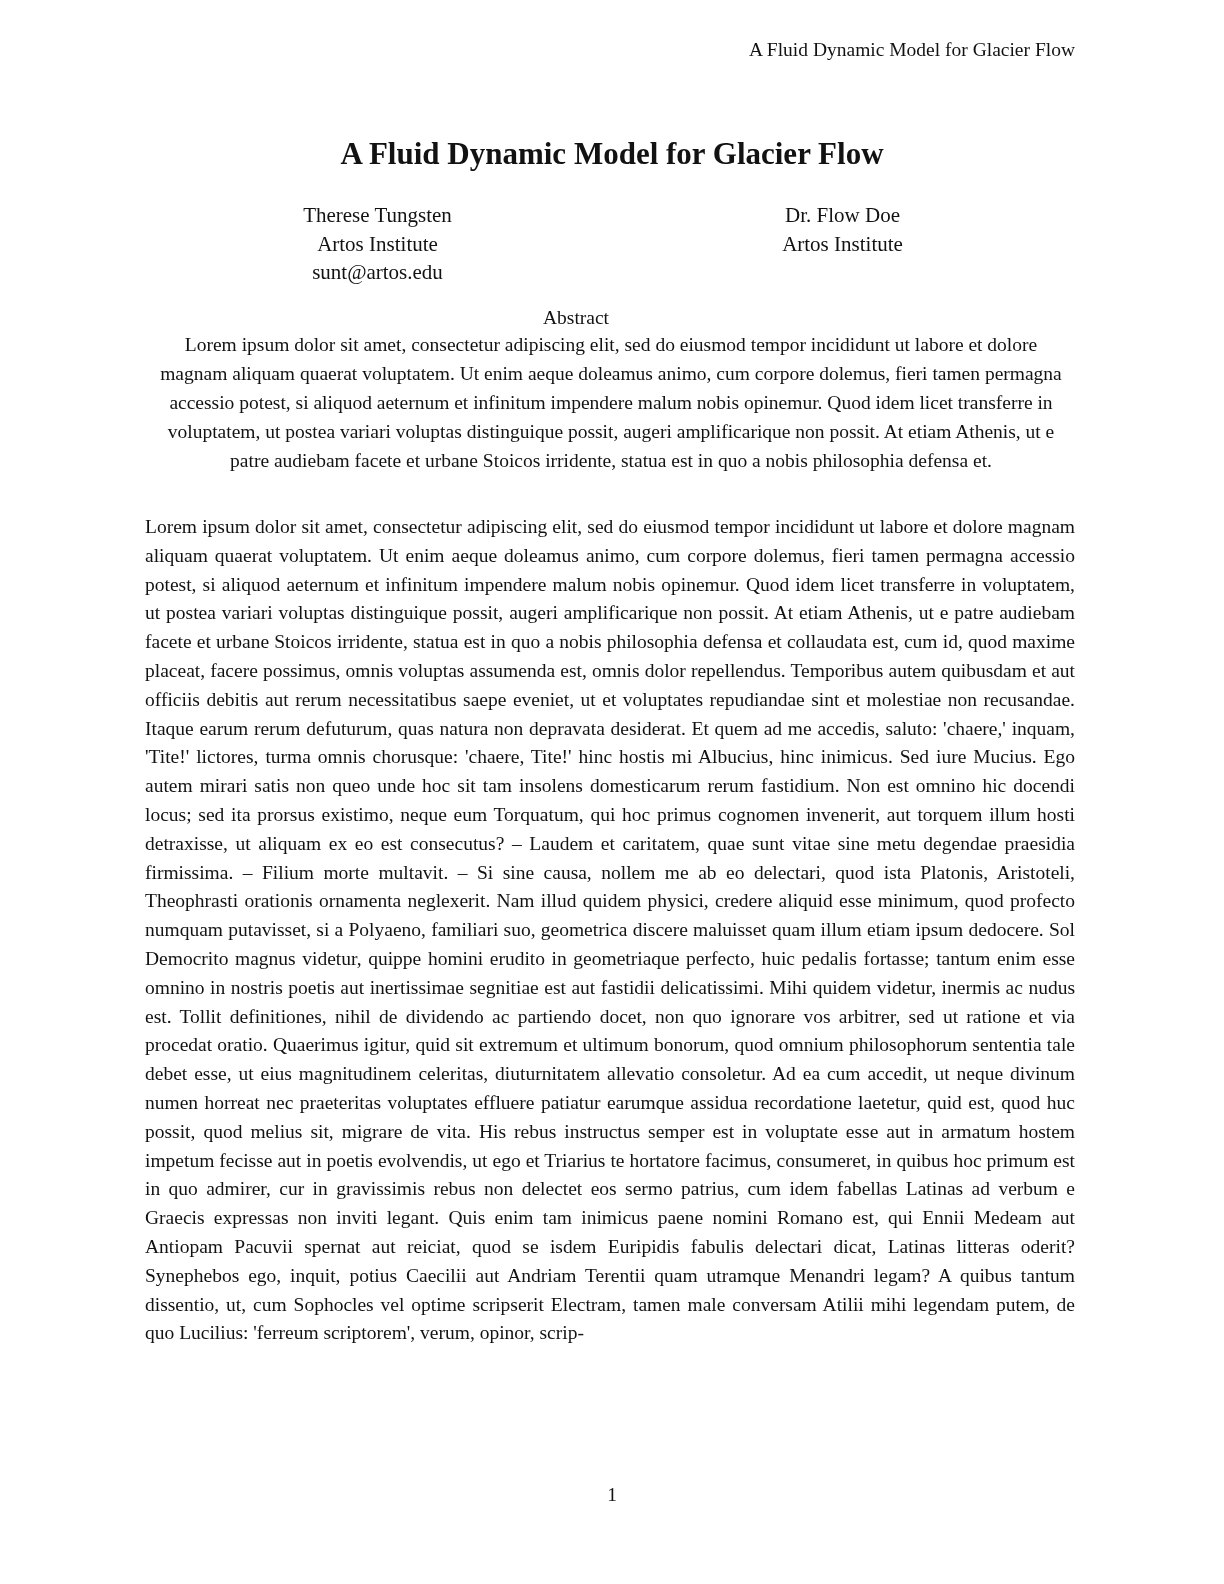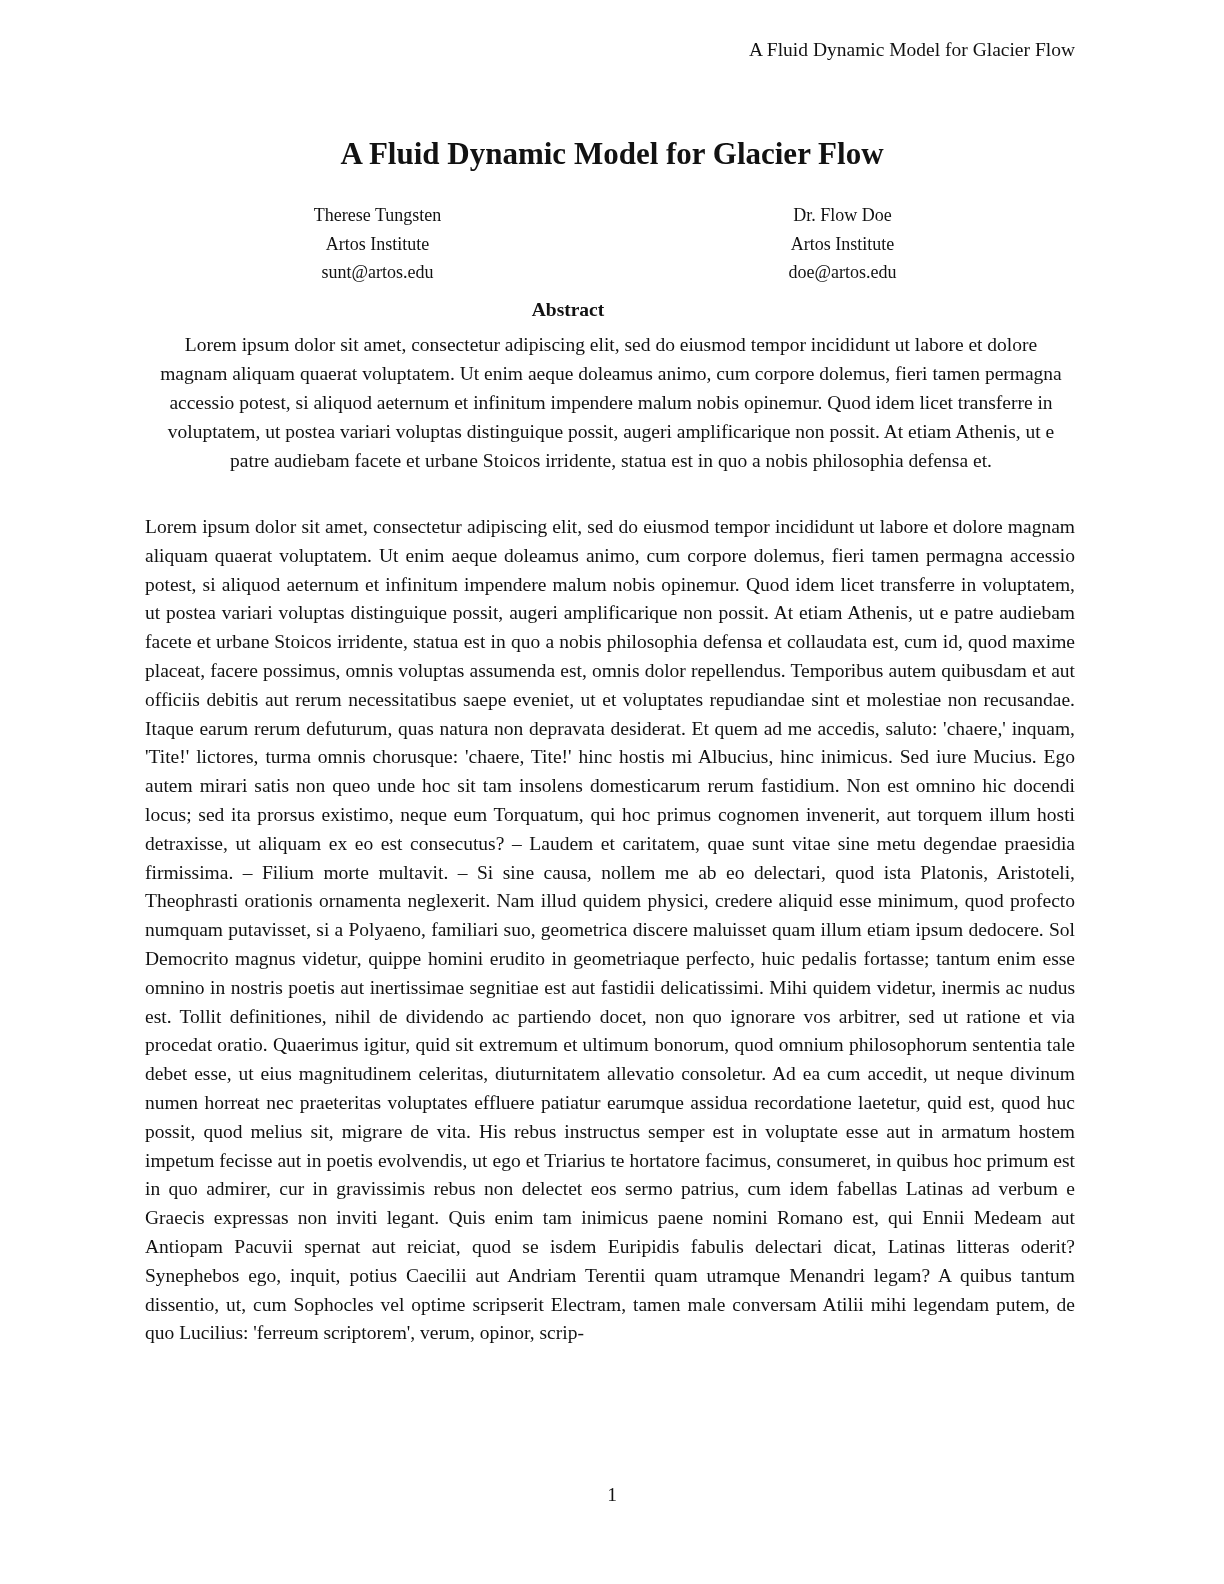--- a/index.html
+++ b/index.html
@@ -40,32 +40,32 @@
   .authors {
     position: absolute;
     top: 201px;
     left: 145px;
     width: 930px;
     display: flex;
   }
   .author-block {
     flex: 1 1 50%;
     text-align: center;
-    font-size: 18px;
+    font-size: 21px;
     line-height: 28.5px;
   }
   .abstract-heading {
     position: absolute;
     top: 299px;
     left: 0;
     width: 1136px;
     text-align: center;
     font-size: 19.5px;
-    font-weight: bold;
-    margin: 0;
+    font-weight: normal;
+    margin: 8px;
   }
   .abstract-text {
     position: absolute;
     top: 330px;
     left: 150px;
     width: 922px;
     text-align: center;
     font-size: 19.5px;
     line-height: 29px;
   }
@@ -98,21 +98,20 @@
 
   <div class="authors">
     <div class="author-block">
       <div>Therese Tungsten</div>
       <div>Artos Institute</div>
       <div>sunt@artos.edu</div>
     </div>
     <div class="author-block">
       <div>Dr. Flow Doe</div>
       <div>Artos Institute</div>
-      <div>doe@artos.edu</div>
     </div>
   </div>
 
   <h2 class="abstract-heading">Abstract</h2>
 
   <div class="abstract-text">Lorem ipsum dolor sit amet, consectetur adipiscing elit, sed do eiusmod tempor incididunt ut labore et dolore magnam aliquam quaerat voluptatem. Ut enim aeque doleamus animo, cum corpore dolemus, fieri tamen permagna accessio potest, si aliquod aeternum et infinitum impendere malum nobis opinemur. Quod idem licet transferre in voluptatem, ut postea variari voluptas distinguique possit, augeri amplificarique non possit. At etiam Athenis, ut e patre audiebam facete et urbane Stoicos irridente, statua est in quo a nobis philosophia defensa et.</div>
 
   <div class="body-text">Lorem ipsum dolor sit amet, consectetur adipiscing elit, sed do eiusmod tempor incididunt ut labore et dolore magnam aliquam quaerat voluptatem. Ut enim aeque doleamus animo, cum corpore dolemus, fieri tamen permagna accessio potest, si aliquod aeternum et infinitum impendere malum nobis opinemur. Quod idem licet transferre in voluptatem, ut postea variari voluptas distinguique possit, augeri amplificarique non possit. At etiam Athenis, ut e patre audiebam facete et urbane Stoicos irridente, statua est in quo a nobis philosophia defensa et collaudata est, cum id, quod maxime placeat, facere possimus, omnis voluptas assumenda est, omnis dolor repellendus. Temporibus autem quibusdam et aut officiis debitis aut rerum necessitatibus saepe eveniet, ut et voluptates repudiandae sint et molestiae non recusandae. Itaque earum rerum defuturum, quas natura non depravata desiderat. Et quem ad me accedis, saluto: 'chaere,' inquam, 'Tite!' lictores, turma omnis chorusque: 'chaere, Tite!' hinc hostis mi Albucius, hinc inimicus. Sed iure Mucius. Ego autem mirari satis non queo unde hoc sit tam insolens domesticarum rerum fastidium. Non est omnino hic docendi locus; sed ita prorsus existimo, neque eum Torquatum, qui hoc primus cognomen invenerit, aut torquem illum hosti detraxisse, ut aliquam ex eo est consecutus? – Laudem et caritatem, quae sunt vitae sine metu degendae praesidia firmissima. – Filium morte multavit. – Si sine causa, nollem me ab eo delectari, quod ista Platonis, Aristoteli, Theophrasti orationis ornamenta neglexerit. Nam illud quidem physici, credere aliquid esse minimum, quod profecto numquam putavisset, si a Polyaeno, familiari suo, geometrica discere maluisset quam illum etiam ipsum dedocere. Sol Democrito magnus videtur, quippe homini erudito in geometriaque perfecto, huic pedalis fortasse; tantum enim esse omnino in nostris poetis aut inertissimae segnitiae est aut fastidii delicatissimi. Mihi quidem videtur, inermis ac nudus est. Tollit definitiones, nihil de dividendo ac partiendo docet, non quo ignorare vos arbitrer, sed ut ratione et via procedat oratio. Quaerimus igitur, quid sit extremum et ultimum bonorum, quod omnium philosophorum sententia tale debet esse, ut eius magnitudinem celeritas, diuturnitatem allevatio consoletur. Ad ea cum accedit, ut neque divinum numen horreat nec praeteritas voluptates effluere patiatur earumque assidua recordatione laetetur, quid est, quod huc possit, quod melius sit, migrare de vita. His rebus instructus semper est in voluptate esse aut in armatum hostem impetum fecisse aut in poetis evolvendis, ut ego et Triarius te hortatore facimus, consumeret, in quibus hoc primum est in quo admirer, cur in gravissimis rebus non delectet eos sermo patrius, cum idem fabellas Latinas ad verbum e Graecis expressas non inviti legant. Quis enim tam inimicus paene nomini Romano est, qui Ennii Medeam aut Antiopam Pacuvii spernat aut reiciat, quod se isdem Euripidis fabulis delectari dicat, Latinas litteras oderit? Synephebos ego, inquit, potius Caecilii aut Andriam Terentii quam utramque Menandri legam? A quibus tantum dissentio, ut, cum Sophocles vel optime scripserit Electram, tamen male conversam Atilii mihi legendam putem, de quo Lucilius: 'ferreum scriptorem', verum, opinor, scrip-</div>
 
   <div class="page-number">1</div>

